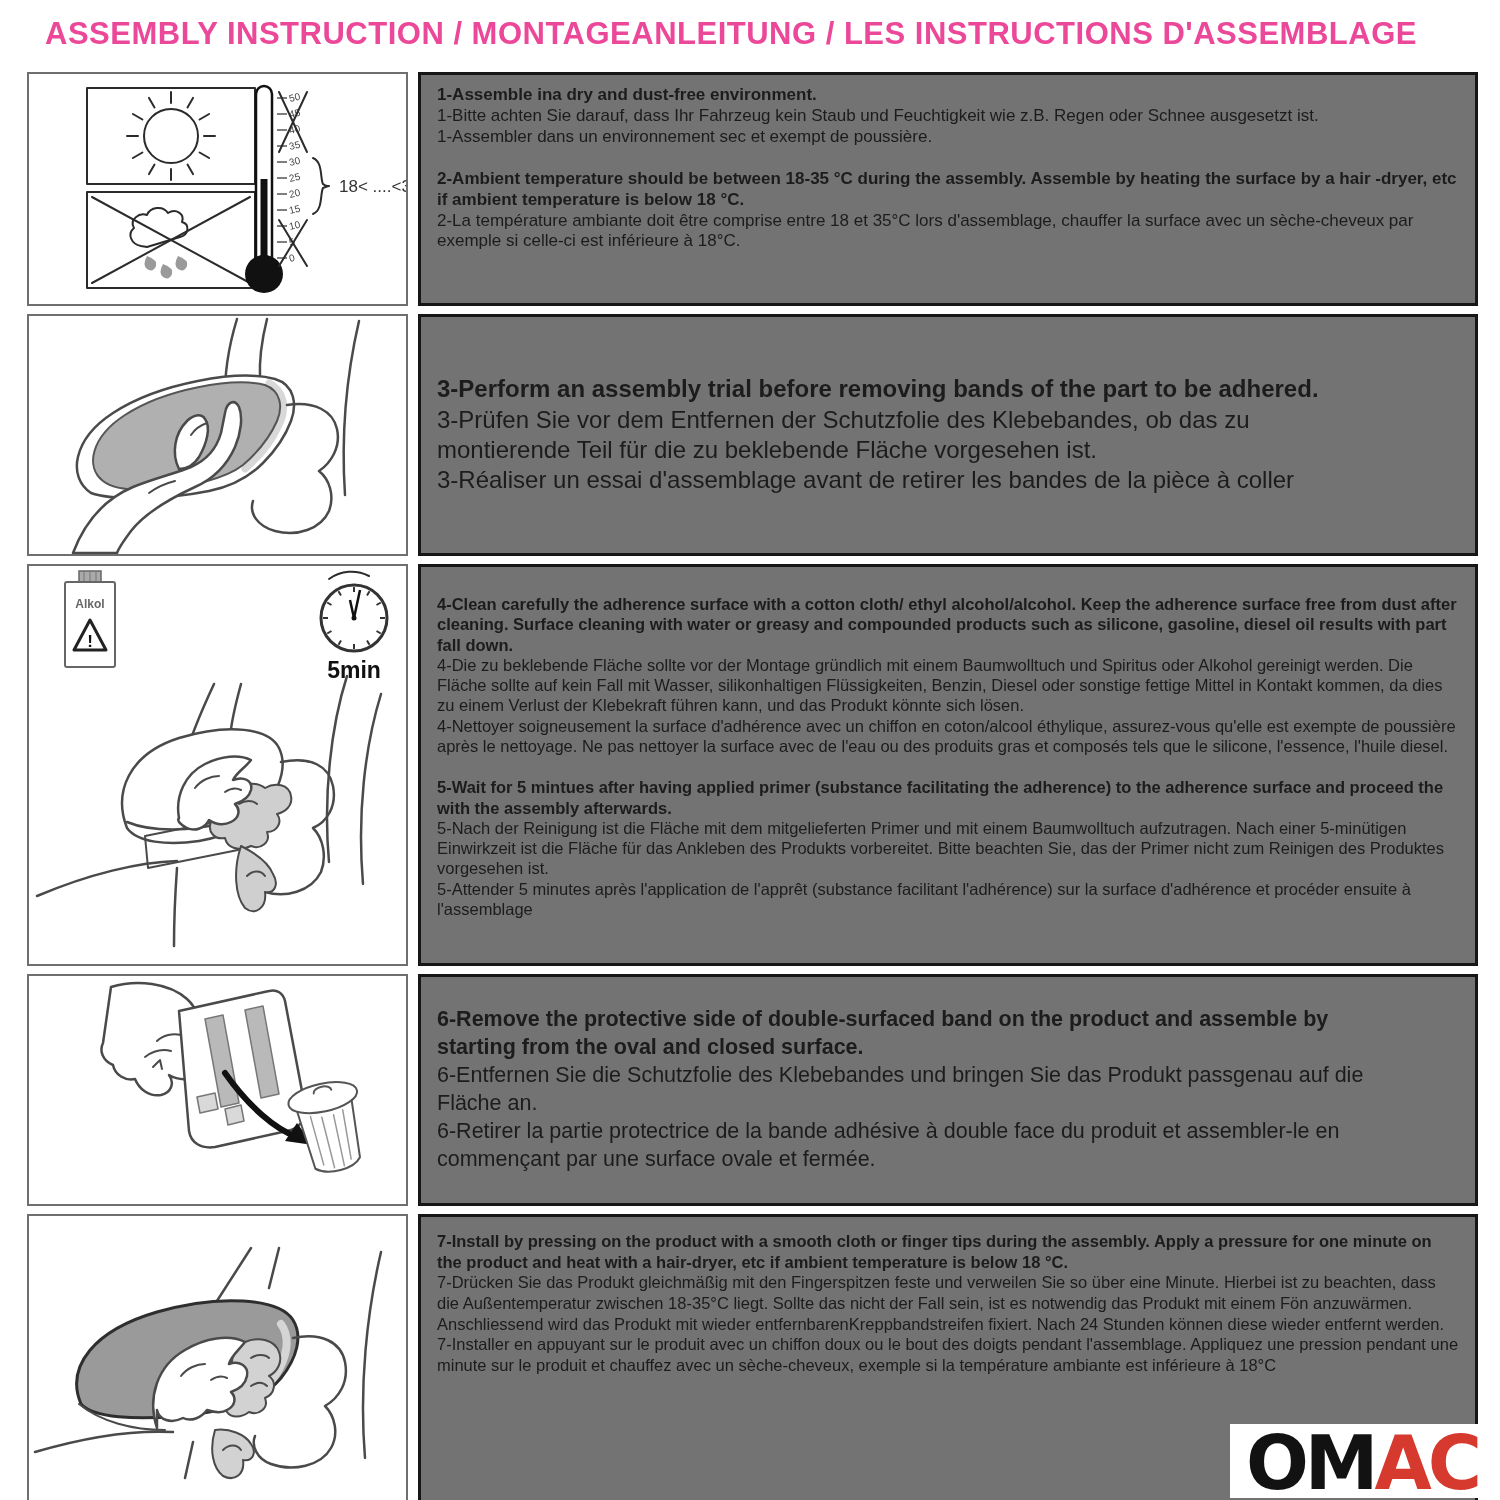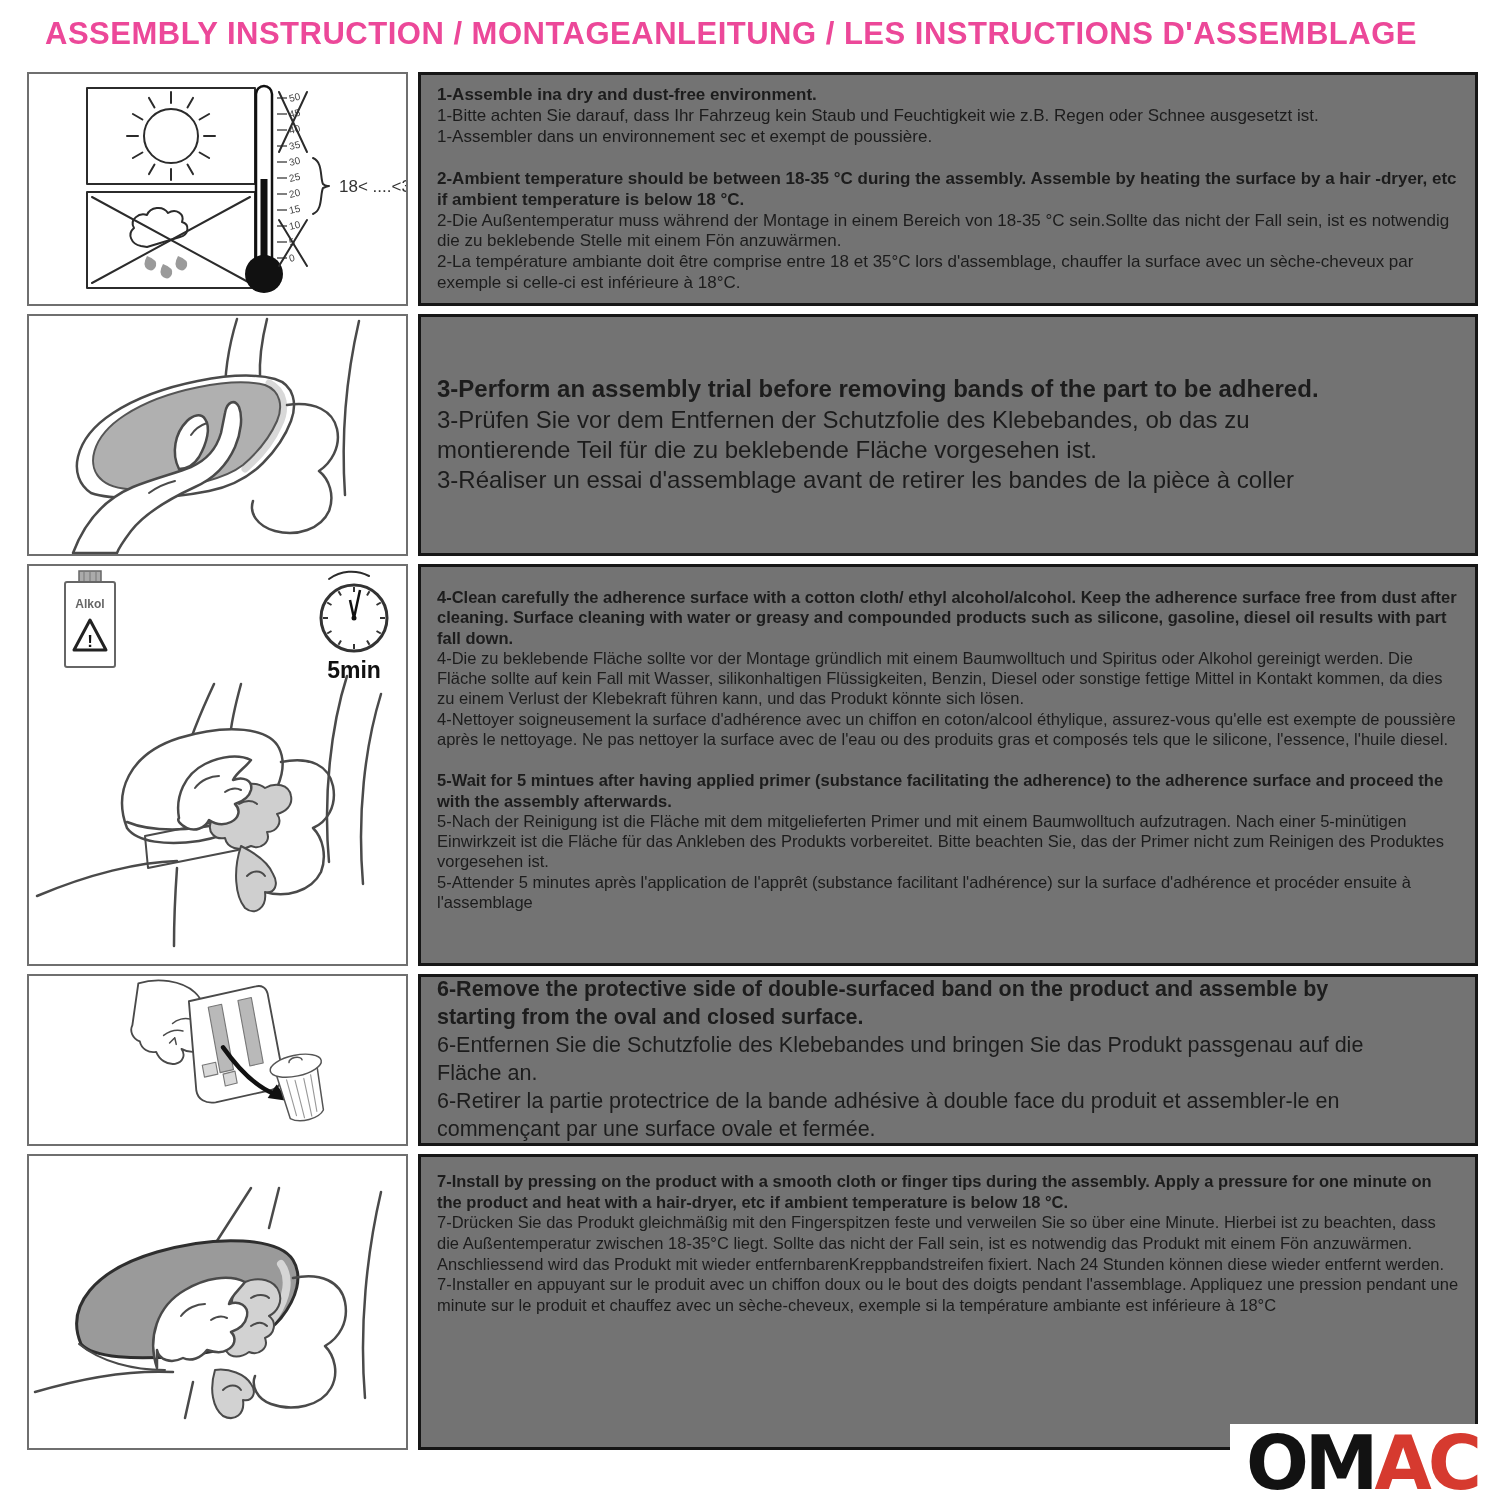--- a/index.html
+++ b/index.html
@@ -19,25 +19,25 @@
     border:2px solid #6f6f6f; background:#fff;
   }
   .illus svg { display:block; width:100%; height:100%; }
   .text {
     flex:1; box-sizing:border-box; border:3px solid #161616;
     padding:10px 16px; background:#737373;
   }
   .r1 { height:234px; }
   .r2 { height:242px; }
   .r3 { height:402px; }
-  .r4 { height:172px; }
+  .r4 { height:232px; }
   .r5 { height:296px; }
   .r1 .text { font-size:17px;  line-height:1.23; }
   .r2 .text { font-size:24px;  line-height:1.27; display:flex; flex-direction:column; justify-content:center; }
-  .r3 .text { font-size:16.5px; line-height:1.23; padding-top:20px; }
+  .r3 .text { font-size:16.5px; line-height:1.23; padding-top:27px; }
   .r4 .text { font-size:21.5px; line-height:1.30; display:flex; flex-direction:column; justify-content:center; }
   .r5 .text { font-size:16.5px; line-height:1.25; padding-top:14px; }
   p { margin:0; }
   .b { font-weight:bold; }
   .gap { margin-top:21px; }
   .mw830 { max-width:830px; }
   .mw960 { max-width:960px; }
   .logo {
     position:absolute; right:20px; bottom:2px; background:#fff;
     padding:4px 2px 0 16px; line-height:0.95; white-space:nowrap;
@@ -131,21 +131,20 @@
             <path class="skt" stroke-width="2" d="M284,84 C294,88 291,104 294,110 C297,113 299,112 300,112 C299,112 297,113 294,114 C291,120 294,136 284,140" fill="none"></path>
             <text x="310" y="118" font-size="17" fill="#333">18&lt; ....&lt;35 C</text>
           </g>
         </svg>
       </div>
       <div class="text">
         <p class="b">1-Assemble ina dry and dust-free environment.</p>
         <p>1-Bitte achten Sie darauf, dass Ihr Fahrzeug kein Staub und Feuchtigkeit wie z.B. Regen oder Schnee ausgesetzt ist.</p>
         <p>1-Assembler dans un environnement sec et exempt de poussière.</p>
         <p class="b gap">2-Ambient temperature should be between 18-35 °C  during the assembly. Assemble by heating the surface by a hair -dryer, etc if ambient temperature is below 18 °C.</p>
-        <p>2-Die Außentemperatur muss während der Montage in einem Bereich von 18-35 °C  sein.Sollte das nicht der Fall sein, ist es notwendig die zu beklebende Stelle mit einem Fön anzuwärmen.</p>
         <p>2-La température ambiante doit être comprise entre 18 et 35°C lors d'assemblage, chauffer la surface avec un sèche-cheveux par exemple si celle-ci est inférieure à 18°C.</p>
       </div>
     </section>
 
     <section class="row r2">
       <div class="illus">
         <svg viewBox="0 0 377 236">
           <g class="sk">
             <path d="M208,2 C200,28 195,55 196,86"></path>
             <path d="M238,2 C233,22 230,42 231,62"></path>

